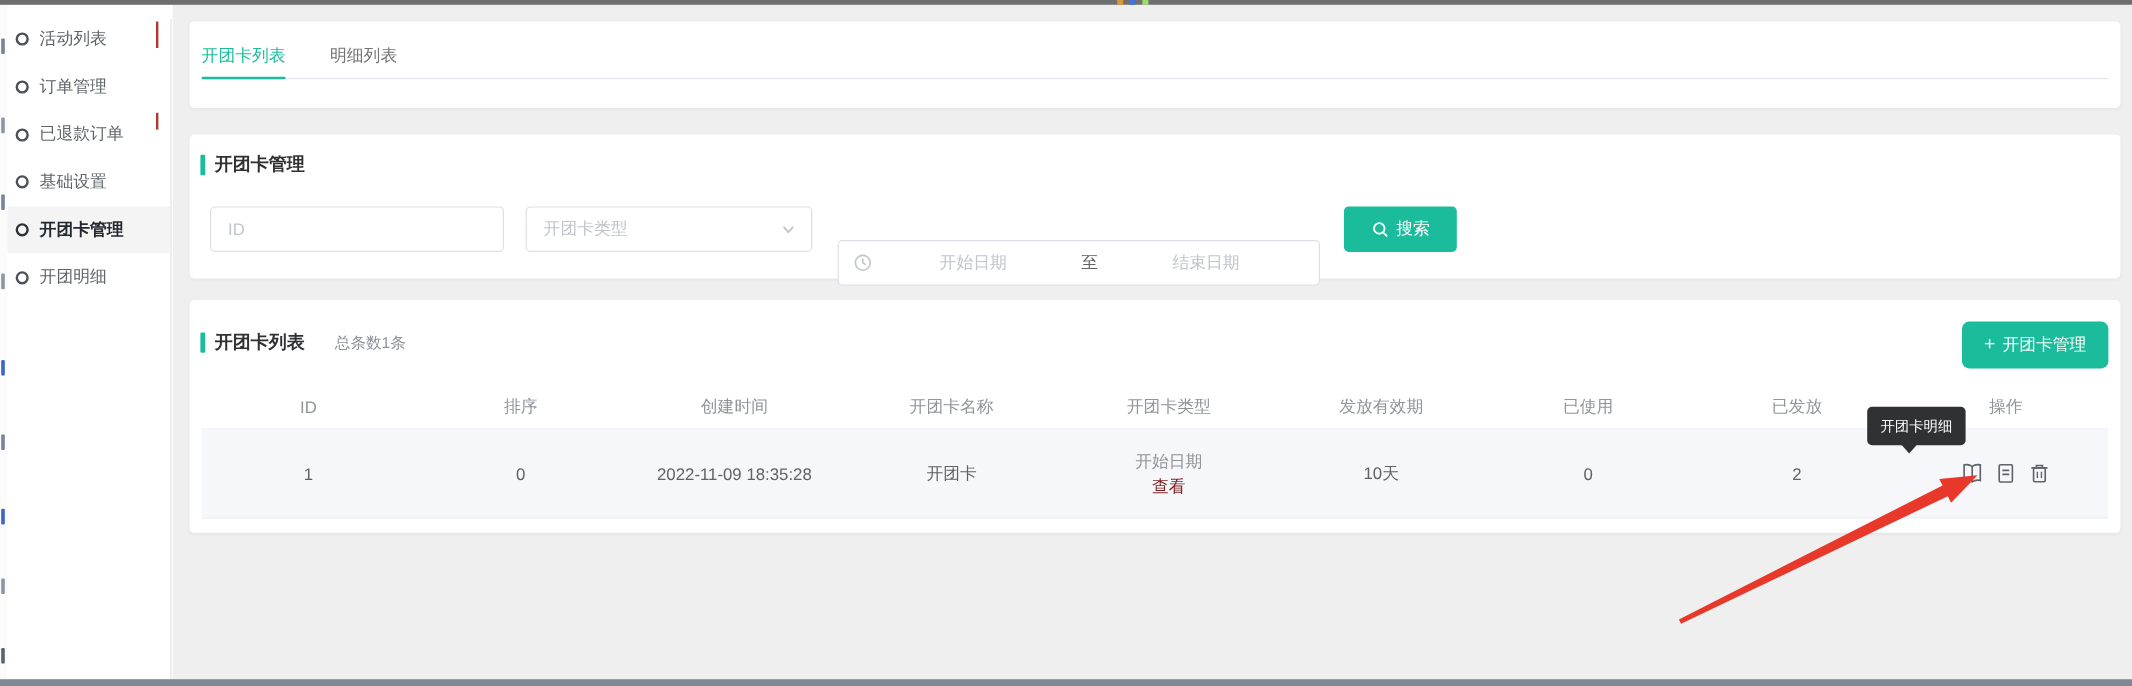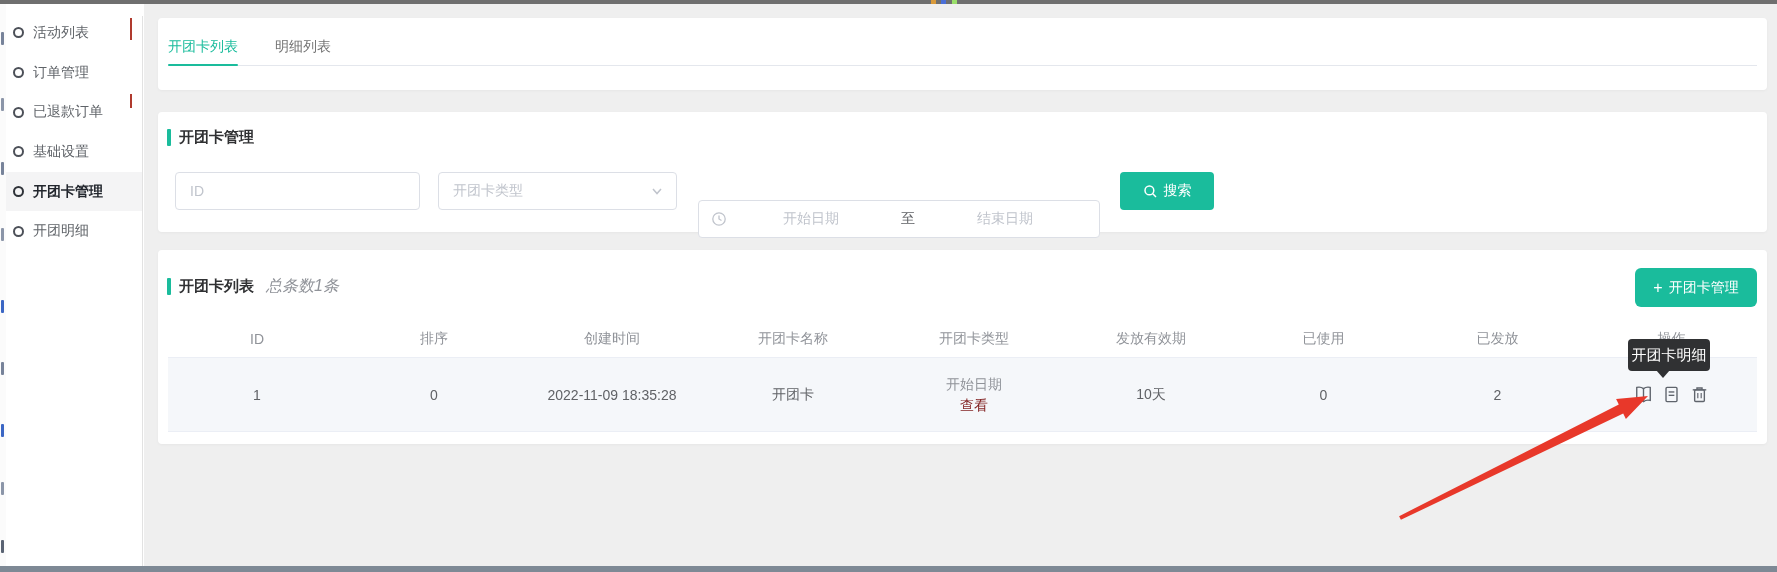--- a/index.html
+++ b/index.html
@@ -44,21 +44,21 @@
   .tabs-row { position:absolute; left:10px; top:12px; height:34px; display:flex; align-items:center; }
   .tab { width:70px; margin-right:37px; text-align:left; font-size:14px; color:#737373; cursor:pointer; }
   .tab.active { color:var(--accent); }
   .tabs-underline { position:absolute; left:10px; top:46px; width:70px; height:2px; background:var(--accent); border-radius:1px; z-index:2; }
   .tabs-borderline { position:absolute; left:10px; right:10px; top:47px; height:1px; background:#e4e7ed; }
   
   .card-filter { left:14px; top:108px; width:1609px; height:120px; }
   .sec-title { position:absolute; display:flex; align-items:center; }
   .sec-title .bar { width:4px; height:17px; background:var(--accent); border-radius:1px; margin-right:8px; }
   .sec-title .txt { font-size:15px; font-weight:bold; color:#303133; }
-  .sec-title .count { font-size:16px; color:#909399; margin-left:12px; font-weight:normal;font-style:italic; }
+  .sec-title .count { font-size:13px; color:#909399; margin-left:25px; font-weight:normal; }
   .filter-row { position:absolute; left:17px; top:60px; height:38px; display:flex; }
   .f-input {
     height:38px; border:1px solid #dcdfe6; border-radius:4px; background:#fff;
     font-size:14px; color:#606266; outline:none; padding:0 14px;
     font-family:"Liberation Sans","DejaVu Sans",sans-serif;
   }
   .f-input::placeholder { color:#c0c4cc; }
   #flt-id { width:245px; margin-right:18px; }
   .f-select {
     width:239px; height:38px; border:1px solid #dcdfe6; border-radius:4px; background:#fff;
@@ -88,22 +88,22 @@
   .c0{width:178px}.c1{width:176px}.c2{width:180px}.c3{width:182px}.c4{width:180px}
   .c5{width:174px}.c6{width:171px}.c7{width:177px}.c8{width:171px}
   .tbl-data { height:74px; background:#f5f7fa; border-bottom:1px solid #ebeef5; color:#606266; }
   .type-cell .t1 { color:#909399; line-height:20px; }
   .type-cell .t2 { color:#7f1d1d; line-height:22px; cursor:pointer; }
   .ops { display:flex; justify-content:center; gap:9px; align-items:center; }
   .op-icon { width:19px; height:19px; cursor:pointer; display:block; }
   .op-icon svg { display:block; }
   
   .tooltip {
-    position:absolute; left:1628px; top:339px; width:82px; height:32px; z-index:40;
-    background:var(--tooltipBg); color:#fff; border-radius:4px; font-size:15px;
+    position:absolute; left:1556px; top:339px; width:82px; height:32px; z-index:40;
+    background:var(--tooltipBg); color:#fff; border-radius:4px; font-size:12px;
     display:flex; align-items:center; justify-content:center;
   }
   .tooltip .tri {
     position:absolute; left:28px; bottom:-7px; width:0; height:0;
     border-left:7px solid transparent; border-right:7px solid transparent;
     border-top:8px solid var(--tooltipBg);
   }
   
   .arrow-svg { position:absolute; left:1370px; top:380px; z-index:50; pointer-events:none; }
 </style>

